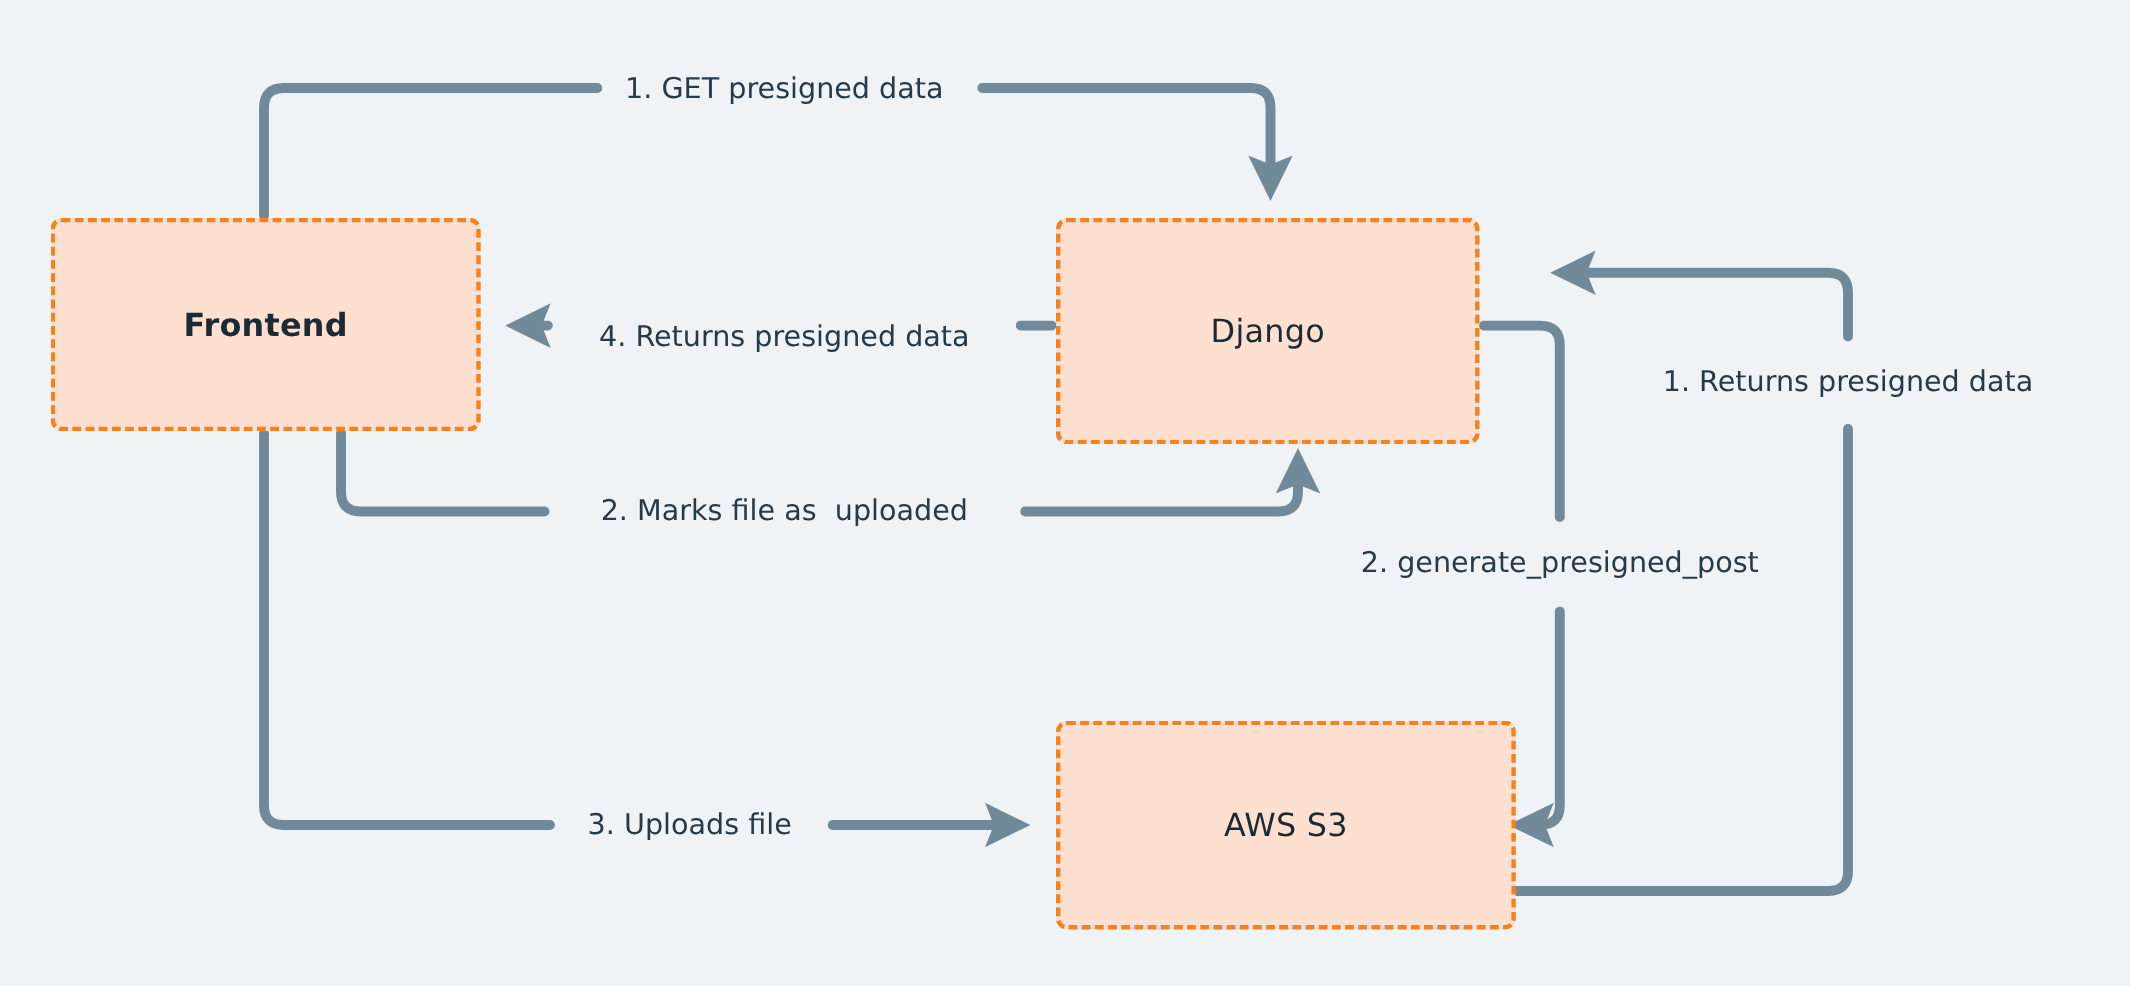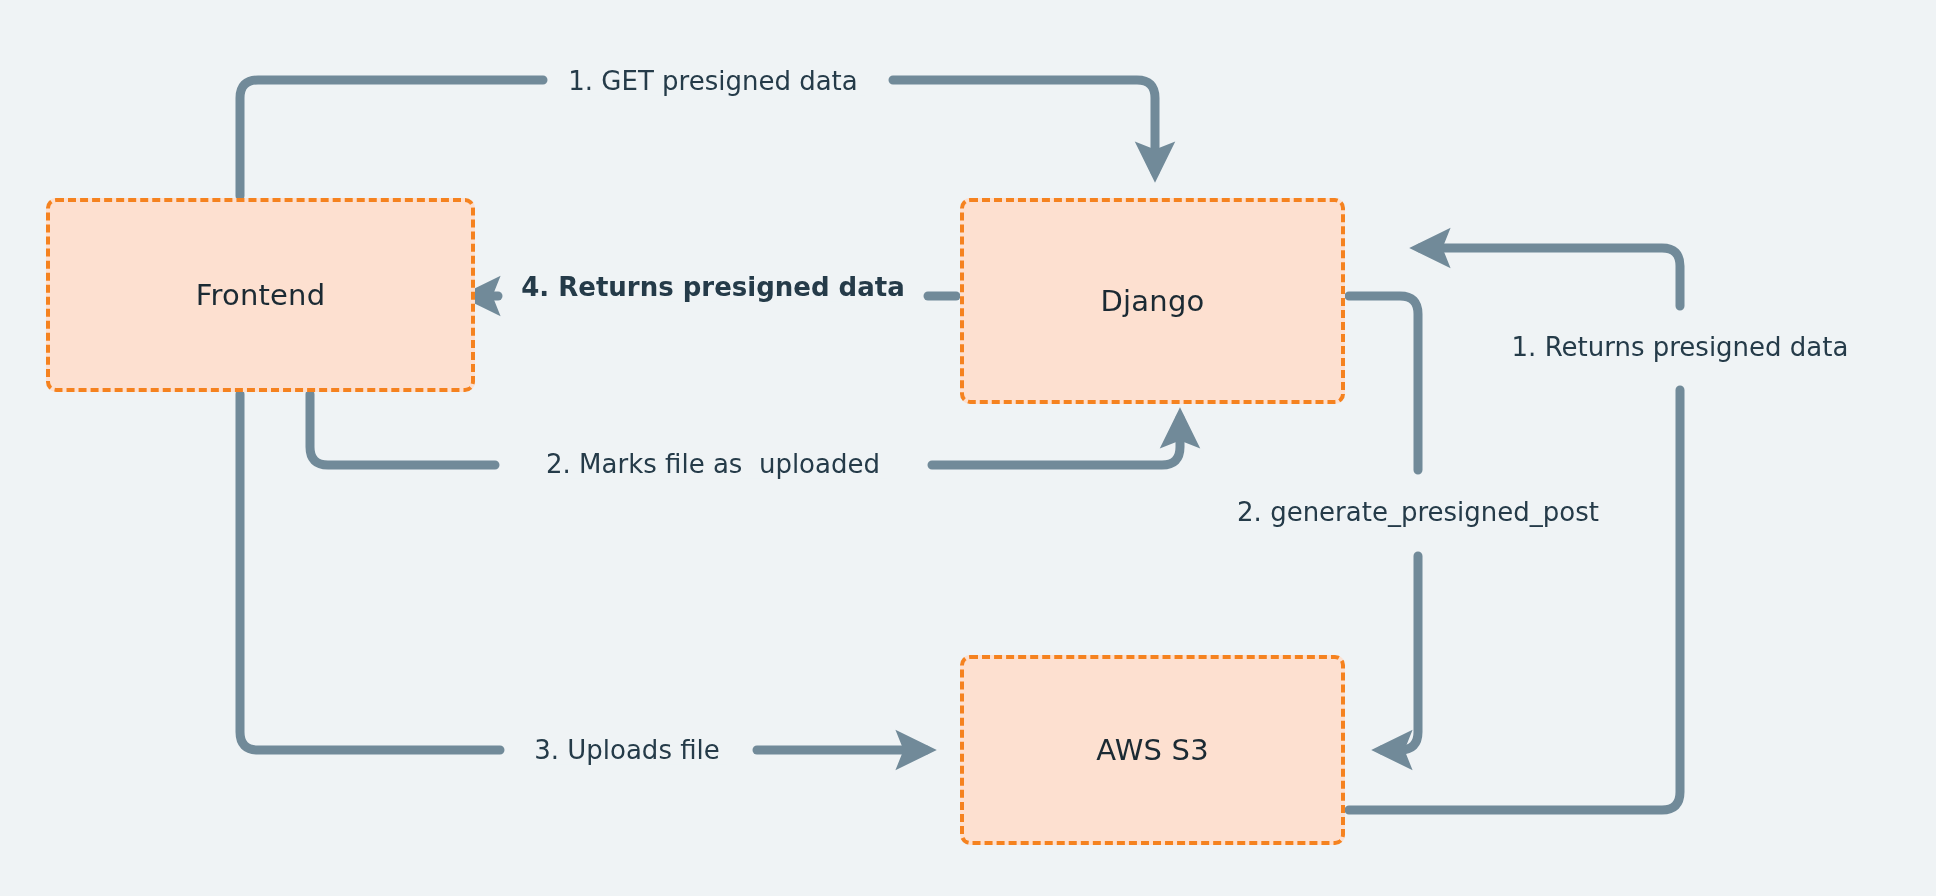--- a/index.html
+++ b/index.html
@@ -81,37 +81,37 @@
       <path d="M1680,306 L1680,266 Q1680,248 1662,248 L1420,248" marker-end="url(#ah)"></path>
 
       <path d="M240,394 L240,732 Q240,750 258,750 L500,750"></path>
       <path d="M757,750 L926,750" marker-end="url(#ah)"></path>
 
       <path d="M310,394 L310,447 Q310,465 328,465 L495,465"></path>
       <path d="M932,465 L1162,465 Q1180,465 1180,447 L1180,418" marker-end="url(#ah)"></path>
     </g>
   </svg>
 
-  <div class="node" style="left:46px; top:198px; width:429px; height:194px;">
+  <div class="node" style="left:46px; top:198px; width:391px; height:194px;font-weight:bold;">
     <span class="node-label">Frontend</span>
   </div>
 
   <div class="node" style="left:960px; top:198px; width:385px; height:206px;">
     <span class="node-label">Django</span>
   </div>
 
-  <div class="node" style="left:960px; top:655px; width:385px; height:190px;">
+  <div class="node" style="left:960px; top:655px; width:418px; height:190px;">
     <span class="node-label">AWS S3</span>
   </div>
 
   <div class="edge-label" style="left:713px; top:82px;">1. GET presigned data</div>
 
   <div class="edge-label nobg" style="left:1418px; top:513px;">2. generate_presigned_post</div>
 
   <div class="edge-label nobg" style="left:1680px; top:348px;">1. Returns presigned data</div>
 
-  <div class="edge-label" style="left:713px; top:288px;font-weight:bold;">4. Returns presigned data</div>
+  <div class="edge-label" style="left:713px; top:307px;">4. Returns presigned data</div>
 
   <div class="edge-label" style="left:627px; top:751px;">3. Uploads file</div>
 
   <div class="edge-label" style="left:713px; top:465px;">2. Marks file as  uploaded</div>
 
 </div>
 
 </body></html>

